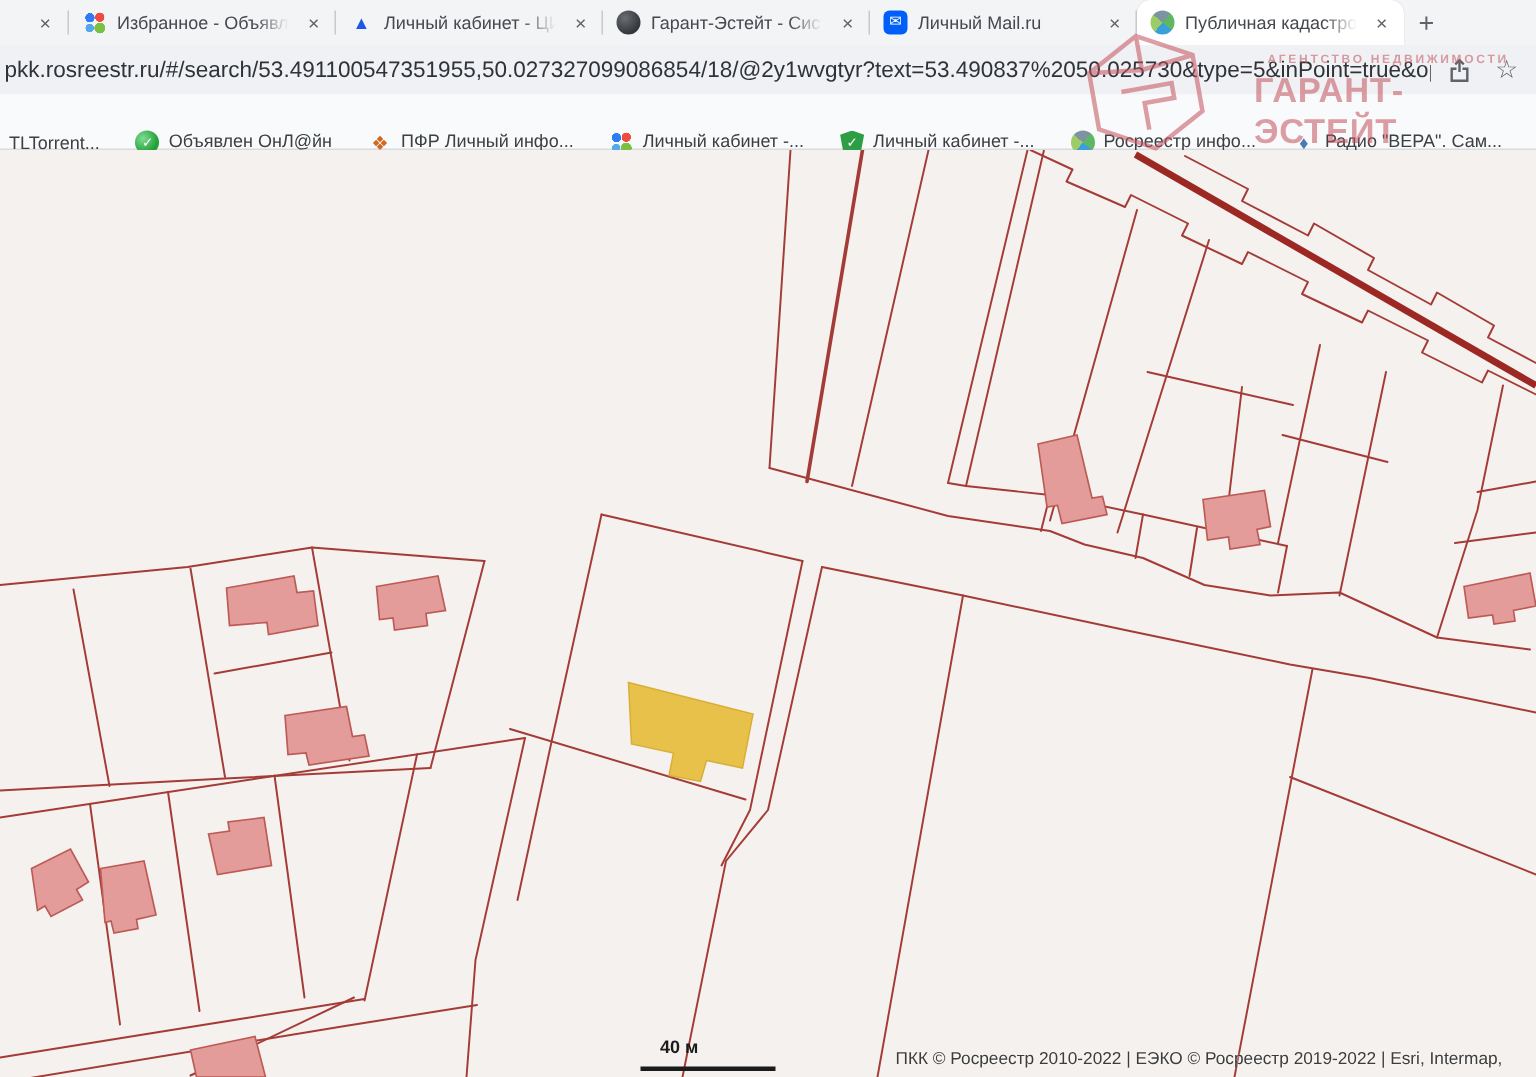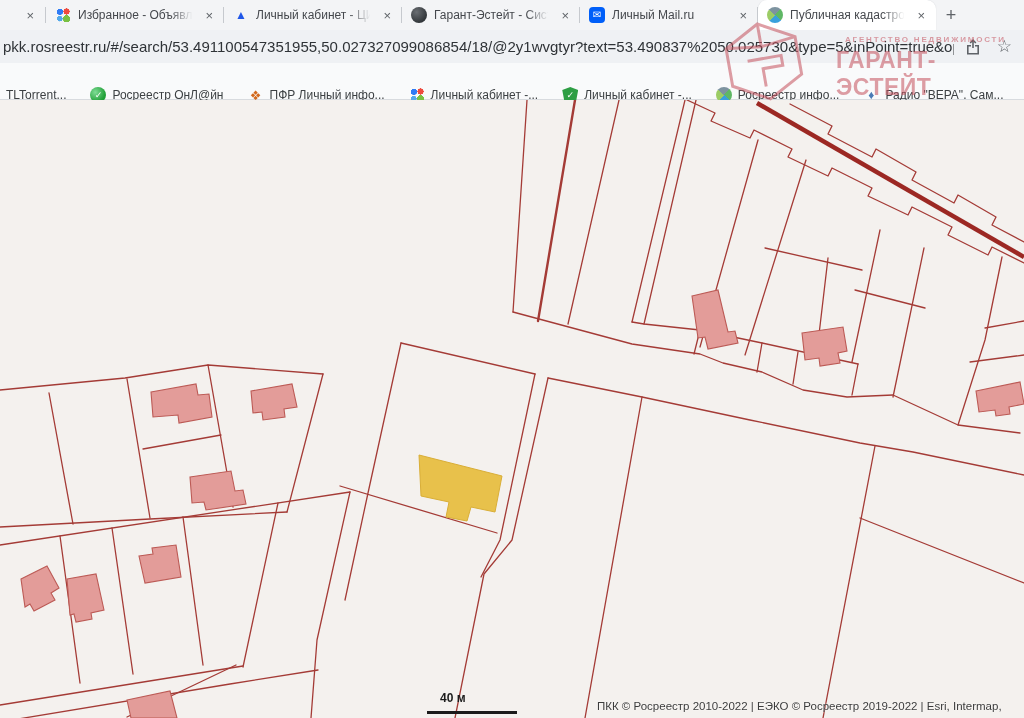--- a/index.html
+++ b/index.html
@@ -21,21 +21,21 @@
     padding:0 10px;}
   .lead-tab::after{content:"";position:absolute;}
   .newtab{display:flex;align-items:center;justify-content:center;width:30px;
     font-size:18px;color:#5f6368;}
   .addr{height:33px;background:#eff1f4;display:flex;align-items:center;padding:0 12px 0 3px;}
   .url{flex:1;font-size:15px;color:#2f3337;white-space:nowrap;overflow:hidden;}
   .addr-ic{display:flex;align-items:center;gap:15px;margin-left:10px;color:#5f6368;}
   .star{font-size:17px;line-height:1;}
   .bmbar{height:37px;background:#f9fafb;border-bottom:1px solid #d8dbdf;
     display:flex;align-items:center;gap:24px;padding:0 6px;font-size:12px;color:#3c4043;}
-  .bm{display:flex;align-items:center;gap:6px;white-space:nowrap;margin-top:28px;}
+  .bm{display:flex;gap:6px;white-space:nowrap;margin-top:28px;}
 
   
   .fav{width:16px;height:16px;flex:0 0 auto;display:inline-flex;align-items:center;
     justify-content:center;border-radius:3px;font-size:10px;line-height:1;}
   .fav[data-icon="youla"]{background:
     radial-gradient(circle at 31% 30%,#2f7bf5 0 3px,transparent 3.2px),
     radial-gradient(circle at 72% 28%,#ef4b3f 0 3px,transparent 3.2px),
     radial-gradient(circle at 30% 73%,#53a9ea 0 2.7px,transparent 2.9px),
     radial-gradient(circle at 72% 73%,#7ac143 0 3.5px,transparent 3.7px);}
   .fav[data-icon="cian"]{color:#2057e8;font-size:12px;}
@@ -137,21 +137,21 @@
   </div>
 
   <div class="bmbar">
 
   <div class="bm">
 
         <span>TLTorrent...</span>
       </div>
       <div class="bm">
         <span class="fav" data-icon="sber"></span>
-        <span>Росреестр ОнЛ@йн</span>
+        <span>Объявлен ОнЛ@йн</span>
       </div>
       <div class="bm">
         <span class="fav" data-icon="pfr"></span>
         <span>ПФР Личный инфо...</span>
       </div>
       <div class="bm">
         <span class="fav" data-icon="youla"></span>
         <span>Личный кабинет -...</span>
       </div>
       <div class="bm">

